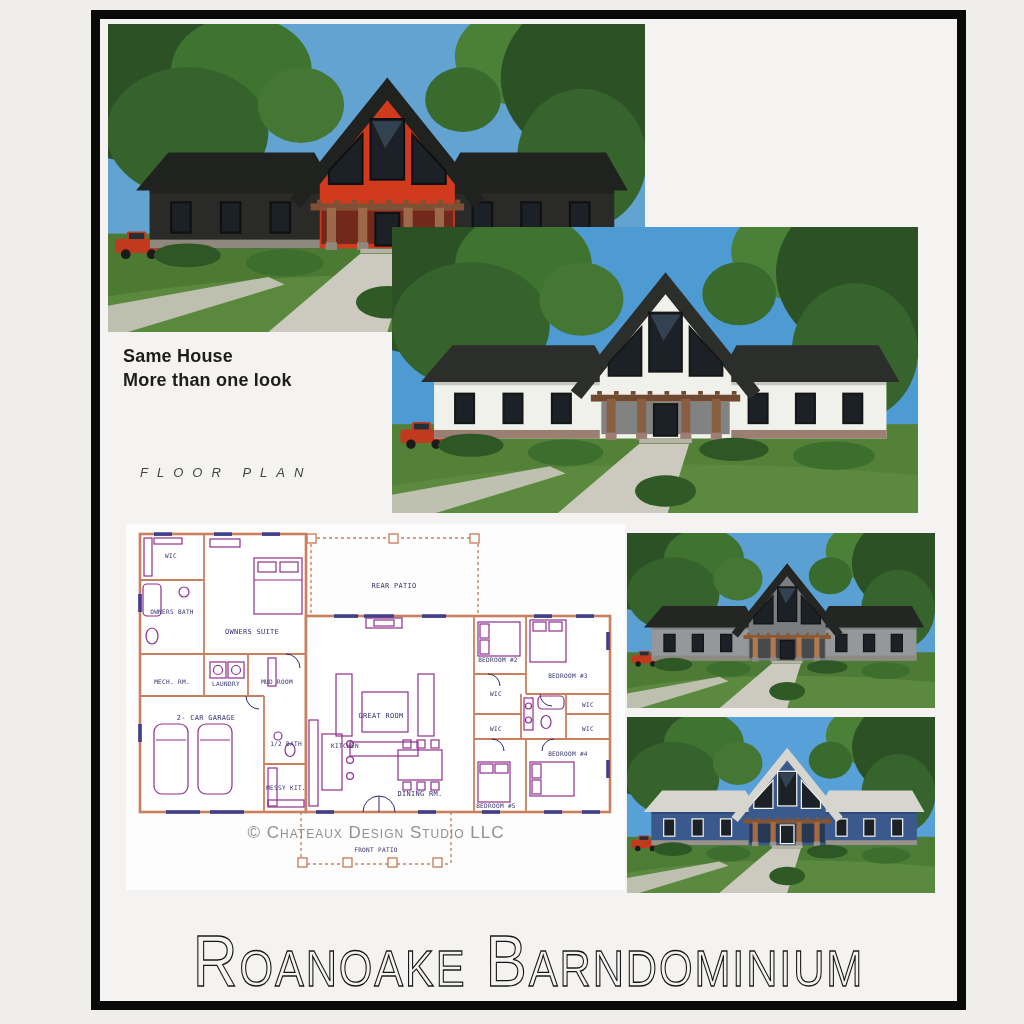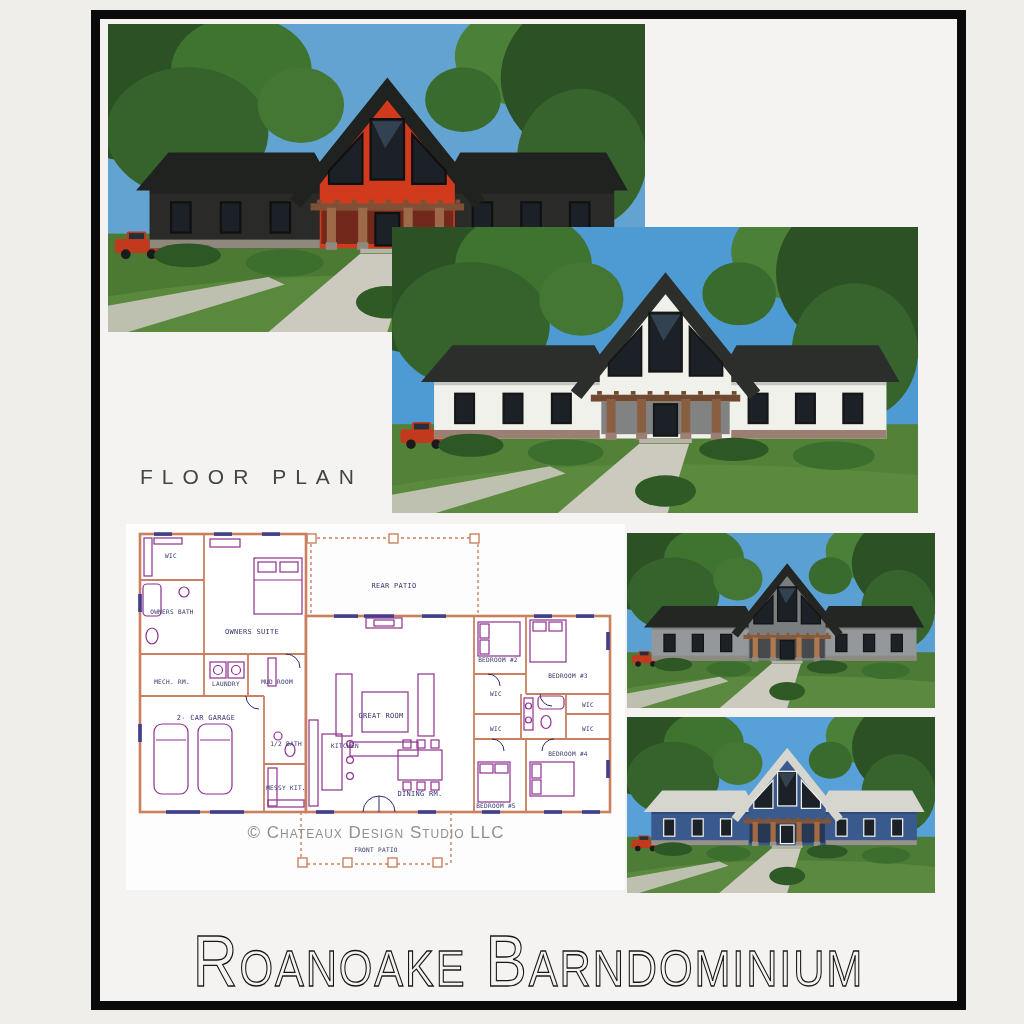--- a/index.html
+++ b/index.html
@@ -17,21 +17,21 @@
   .hero1{left:8px;top:5px;width:537px;height:308px;z-index:1;}
   .hero2{left:292px;top:208px;width:526px;height:286px;z-index:2;}
   .thumb-gray{left:527px;top:514px;width:308px;height:175px;}
   .thumb-blue{left:527px;top:698px;width:308px;height:176px;}
   .tagline{
     position:absolute;left:23px;top:326px;z-index:3;
     font-size:18px;font-weight:600;color:#1d1d1b;line-height:1.32;letter-spacing:.2px;
   }
   .section-label{
     position:absolute;left:40px;top:446px;z-index:3;
-    font-size:21px;font-weight:500;letter-spacing:9px;color:#41463f;
+    font-size:13px;font-weight:500;letter-spacing:9px;color:#41463f;font-style:italic;
   }
   .plan-card{
     position:absolute;left:26px;top:505px;width:499px;height:366px;
     background:#fdfdfd;z-index:2;
   }
   .plan-card svg{display:block;width:100%;height:100%;}
   .title{
     position:absolute;left:0;top:900px;width:100%;text-align:center;z-index:3;
     font-size:66px;font-variant:small-caps;letter-spacing:2px;font-weight:400;
     color:#161616;transform:scale(.94,1.1);transform-origin:center top;white-space:nowrap;
@@ -167,20 +167,24 @@
   <div class="frame">
 
     <svg class="render hero1" viewBox="0 0 1000 570" preserveAspectRatio="xMidYMid slice" style="--sky: #63a3d2; --siding: #2a2b28; --gable: #d23a1d; --roof: #20221f; --trim: #101010; --wood: #9c6a48; --wood-dark: #7e5136; --stone: #8f887c; --grass: #4c7a33; --truck: #c13a1e;">
       <use href="#house-scene" xlink:href="#house-scene"></use>
     </svg>
 
     <svg class="render hero2" viewBox="0 0 1000 570" preserveAspectRatio="xMidYMid slice" style="--sky: #4e9bd3; --siding: #f1f1ec; --gable: #f1f1ec; --roof: #2c2e2c; --trim: #161616; --wood: #8a5e40; --wood-dark: #6f4a30; --stone: #9b7f72; --grass: #538138; --truck: #c13a1e;">
       <use href="#house-scene" xlink:href="#house-scene"></use>
     </svg>
 
+    <div class="tagline">
+      <div>Same House</div>
+      <div>More than one look</div>
+    </div>
 
     <div class="section-label">FLOOR PLAN</div>
 
     <div class="plan-card">
       <svg class="plan" viewBox="0 0 499 366" style="--wall: #c9805f; --furniture: #8f2f8f; --label: #34346e; --window: #3f3f8a; --watermark: #90908e;">
 
         <g>
           <path class="dash" d="M185,14 H352 M185,14 V92 M352,14 V92"></path>
           <rect class="post" x="181" y="10" width="9" height="9"></rect>
           <rect class="post" x="263" y="10" width="9" height="9"></rect>

